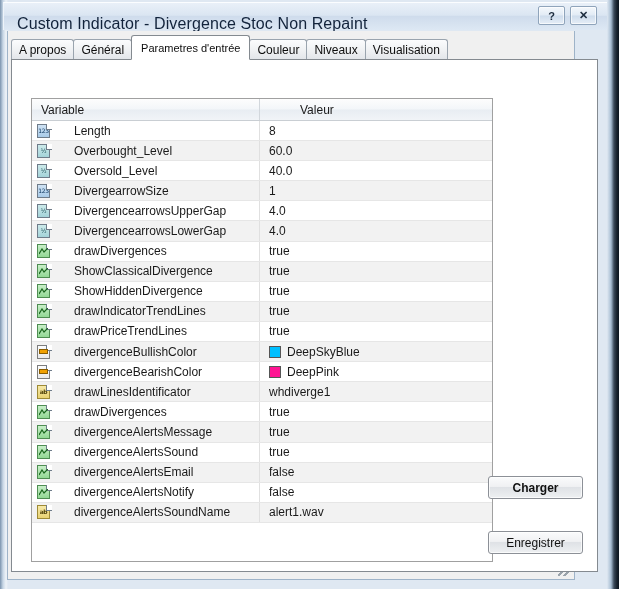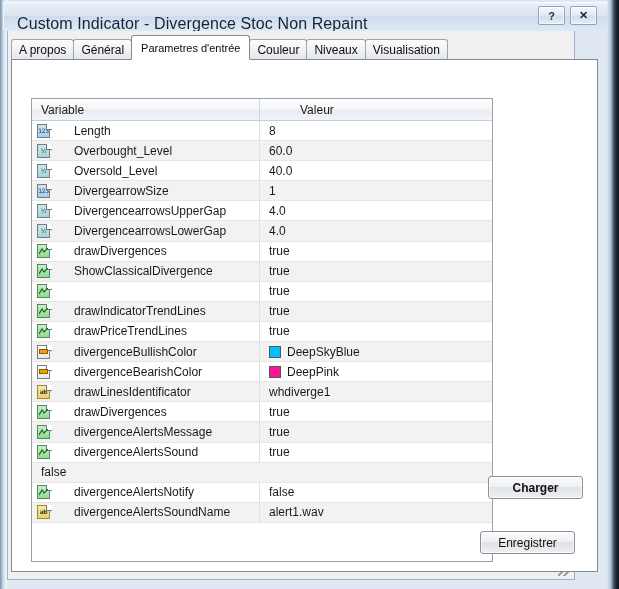--- a/index.html
+++ b/index.html
@@ -171,21 +171,21 @@
   .sidebtn{
     position:absolute;width:95px;height:23px;
     box-sizing:border-box;
     border:1px solid #8c9097;border-radius:3px;
     background:linear-gradient(to bottom,#fafbfc 0%,#f0f1f3 45%,#dfe2e6 50%,#eef0f2 100%);
     font-size:12px;color:#111;
     display:flex;align-items:center;justify-content:center;
     box-shadow:inset 0 0 0 1px rgba(255,255,255,.7);
   }
   #btn-charger{right:14px;top:416px;font-weight:bold;}
-  #btn-enregistrer{right:22px;top:471px;}
+  #btn-enregistrer{right:14px;top:471px;}
   
   .botbtn{
     position:absolute;height:23px;bottom:11px;
     box-sizing:border-box;
     border:1px solid #8c9097;border-radius:3px;
     background:linear-gradient(to bottom,#fafbfc 0%,#f0f1f3 45%,#dfe2e6 50%,#eef0f2 100%);
     font-size:12px;color:#111;
     display:flex;align-items:center;justify-content:center;
     box-shadow:inset 0 0 0 1px rgba(255,255,255,.7);
   }
@@ -333,20 +333,21 @@
             </div>
             <div class="row">
               <div class="cell-var">
                 <span class="ic bool">
                   <i></i>
                   <u></u>
                   <svg class="sparkline" viewBox="0 0 9 7">
                     <polyline points="0,6 3,1 5,4 9,0" fill="none" stroke="#19661d" stroke-width="1.2"></polyline>
                   </svg>
                 </span>
+                <span class="var-label">ShowHiddenDivergence</span>
               </div>
               <div class="cell-val">
                 <span>true</span>
               </div>
             </div>
             <div class="row alt">
               <div class="cell-var">
                 <span class="ic bool">
                   <i></i>
                   <u></u>
@@ -454,20 +455,30 @@
                     <polyline points="0,6 3,1 5,4 9,0" fill="none" stroke="#19661d" stroke-width="1.2"></polyline>
                   </svg>
                 </span>
                 <span class="var-label">divergenceAlertsSound</span>
               </div>
               <div class="cell-val">
                 <span>true</span>
               </div>
             </div>
             <div class="row alt">
+              <div class="cell-var">
+                <span class="ic bool">
+                  <i></i>
+                  <u></u>
+                  <svg class="sparkline" viewBox="0 0 9 7">
+                    <polyline points="0,6 3,1 5,4 9,0" fill="none" stroke="#19661d" stroke-width="1.2"></polyline>
+                  </svg>
+                </span>
+                <span class="var-label">divergenceAlertsEmail</span>
+              </div>
               <div class="cell-val">
                 <span>false</span>
               </div>
             </div>
             <div class="row">
               <div class="cell-var">
                 <span class="ic bool">
                   <i></i>
                   <u></u>
                   <svg class="sparkline" viewBox="0 0 9 7">

